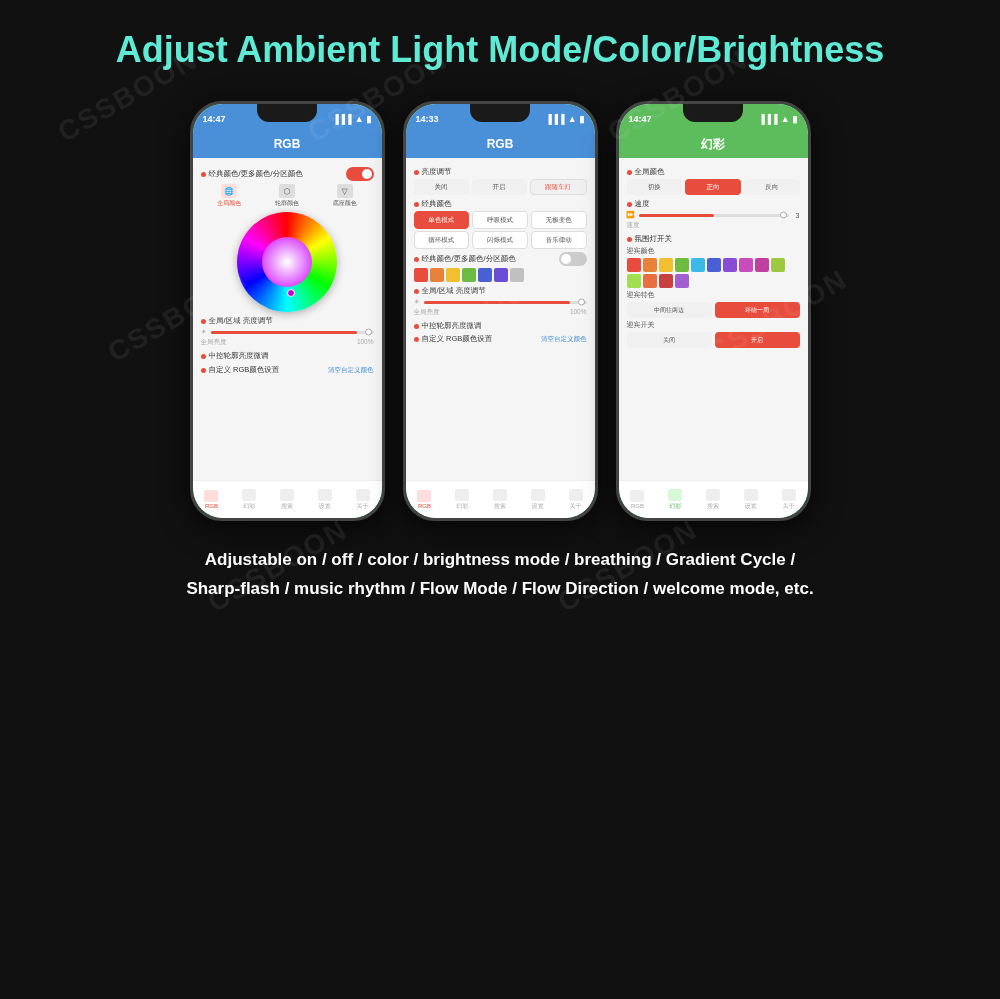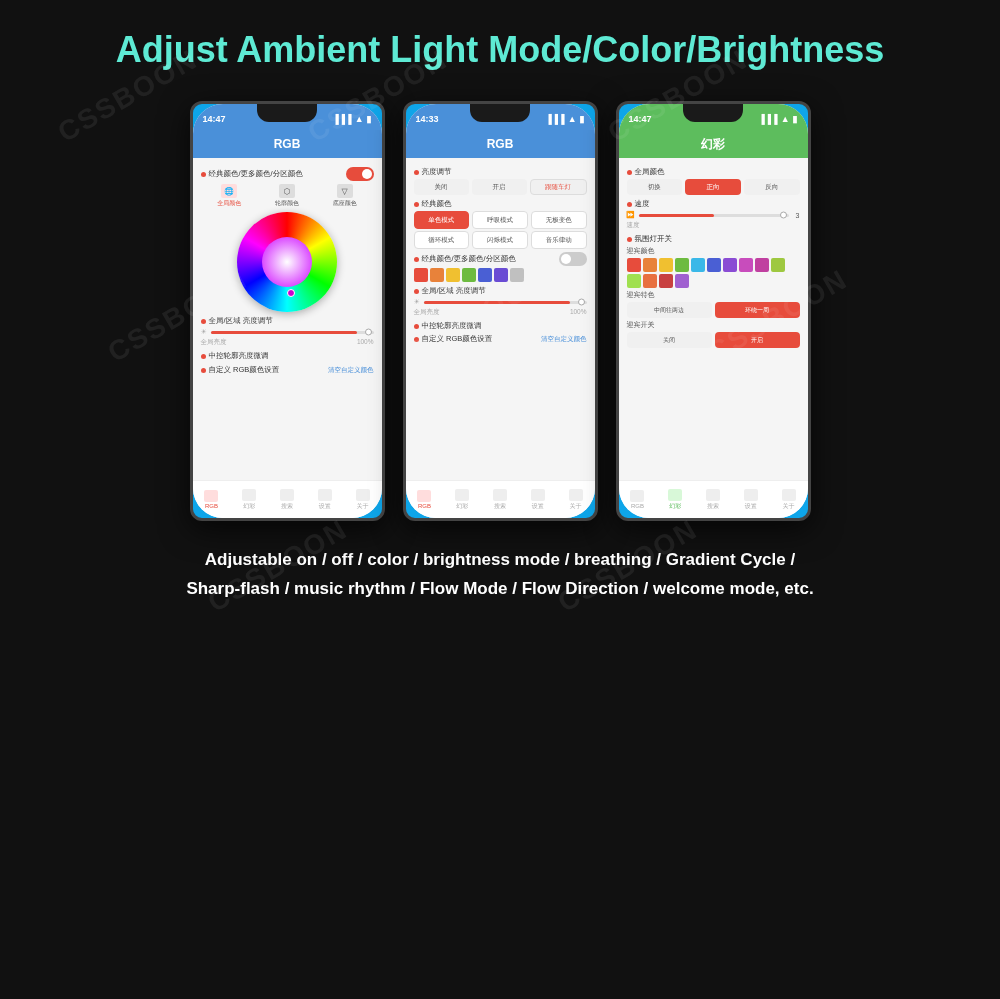--- a/index.html
+++ b/index.html
@@ -40,22 +40,22 @@
       justify-content: center;
       align-items: flex-start;
       gap: 18px;
       padding: 10px 20px;
     }
 
     
     .phone {
       width: 195px;
       height: 420px;
-      background: #0ea5e9;
-      border-radius: 12px;
+      background: #15803d;
+      border-radius: 32px;
       border: 3px solid #444;
       position: relative;
       overflow: hidden;
       box-shadow: 0 8px 30px rgba(0,0,0,0.7);
     }
 
     .phone-inner {
       position: absolute;
       top: 0; left: 0; right: 0; bottom: 0;
       background: #f5f5f5;

